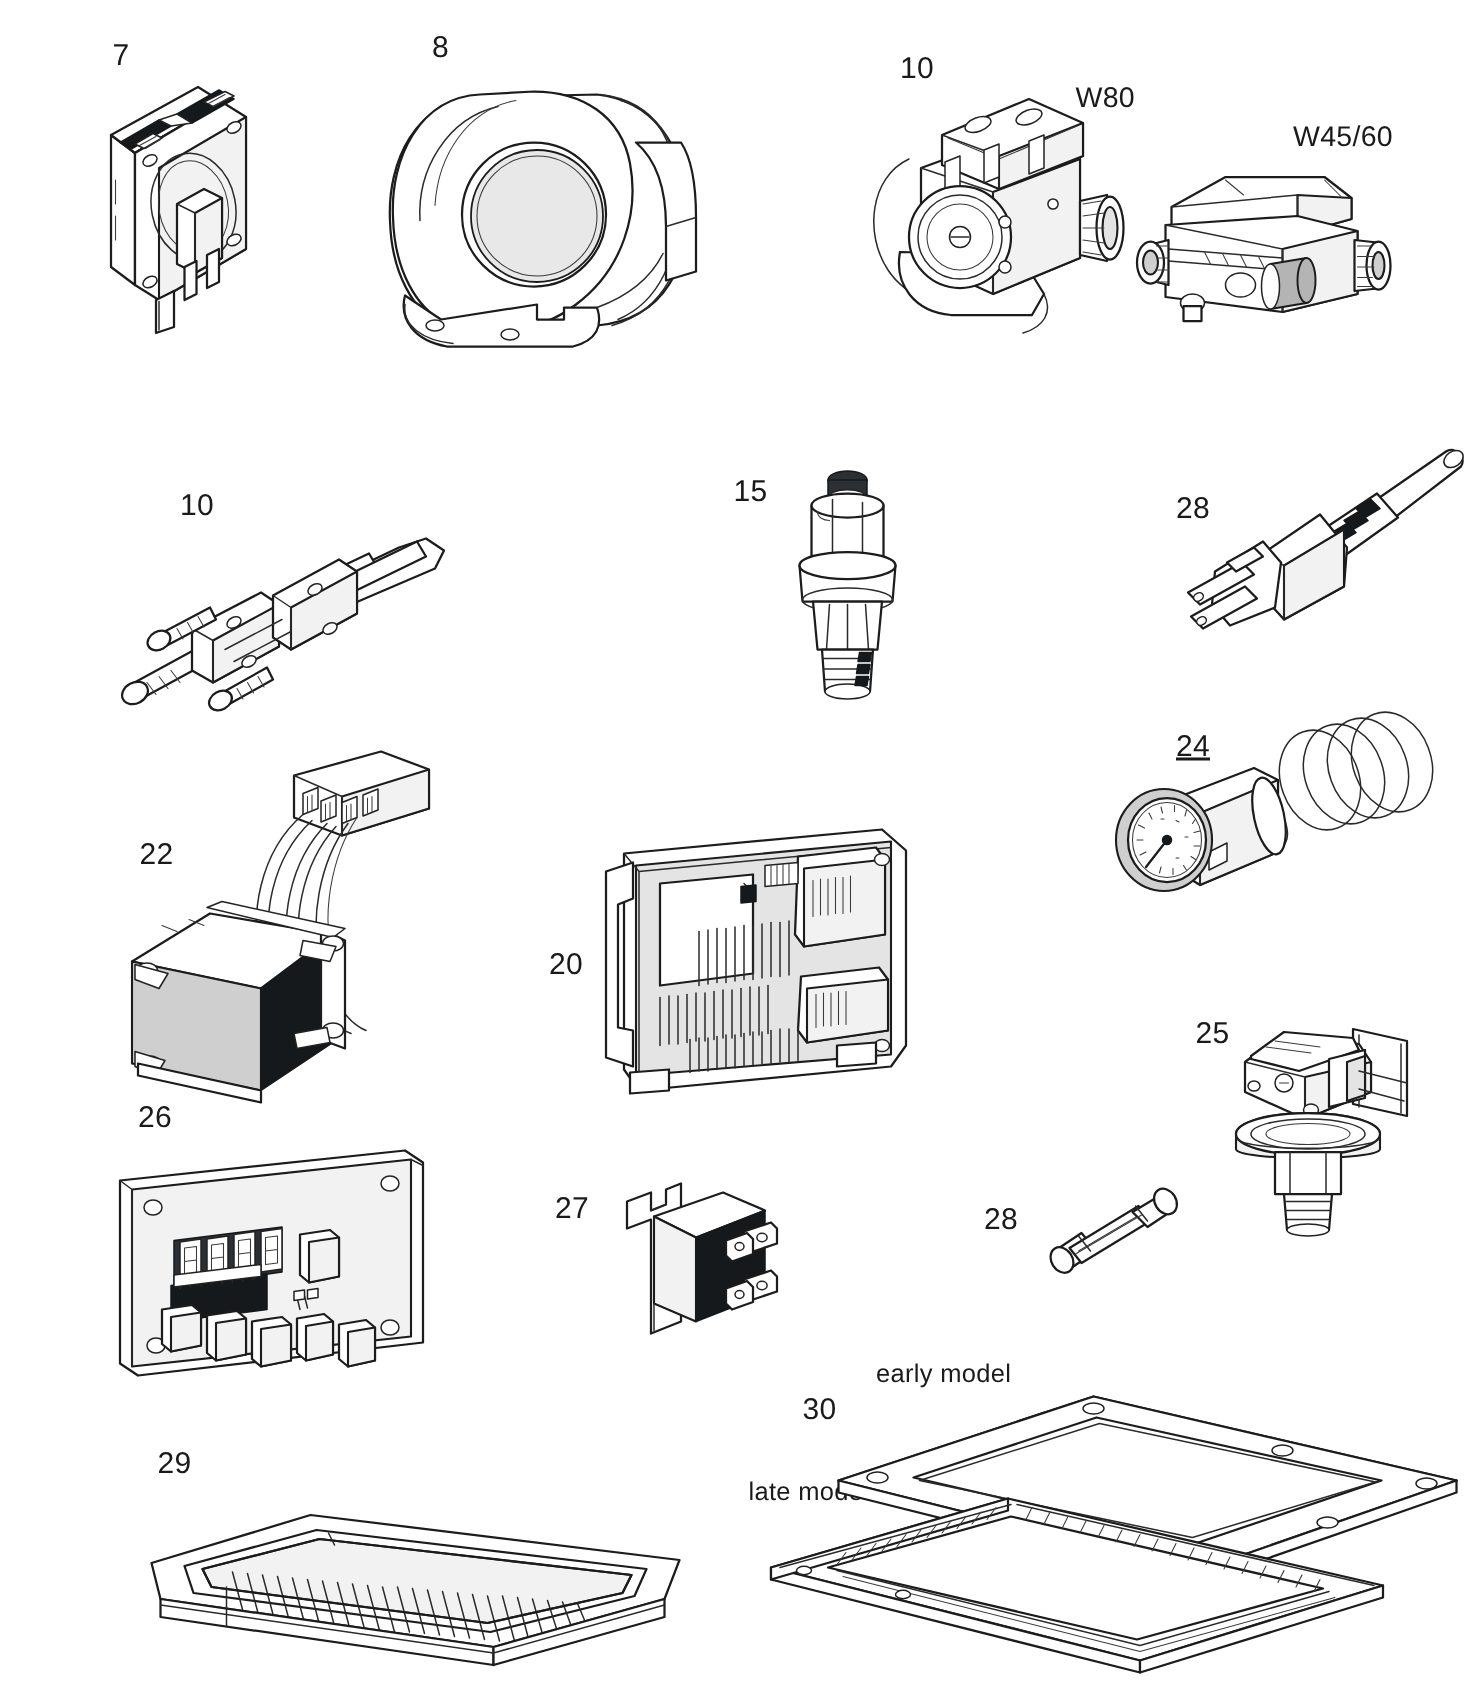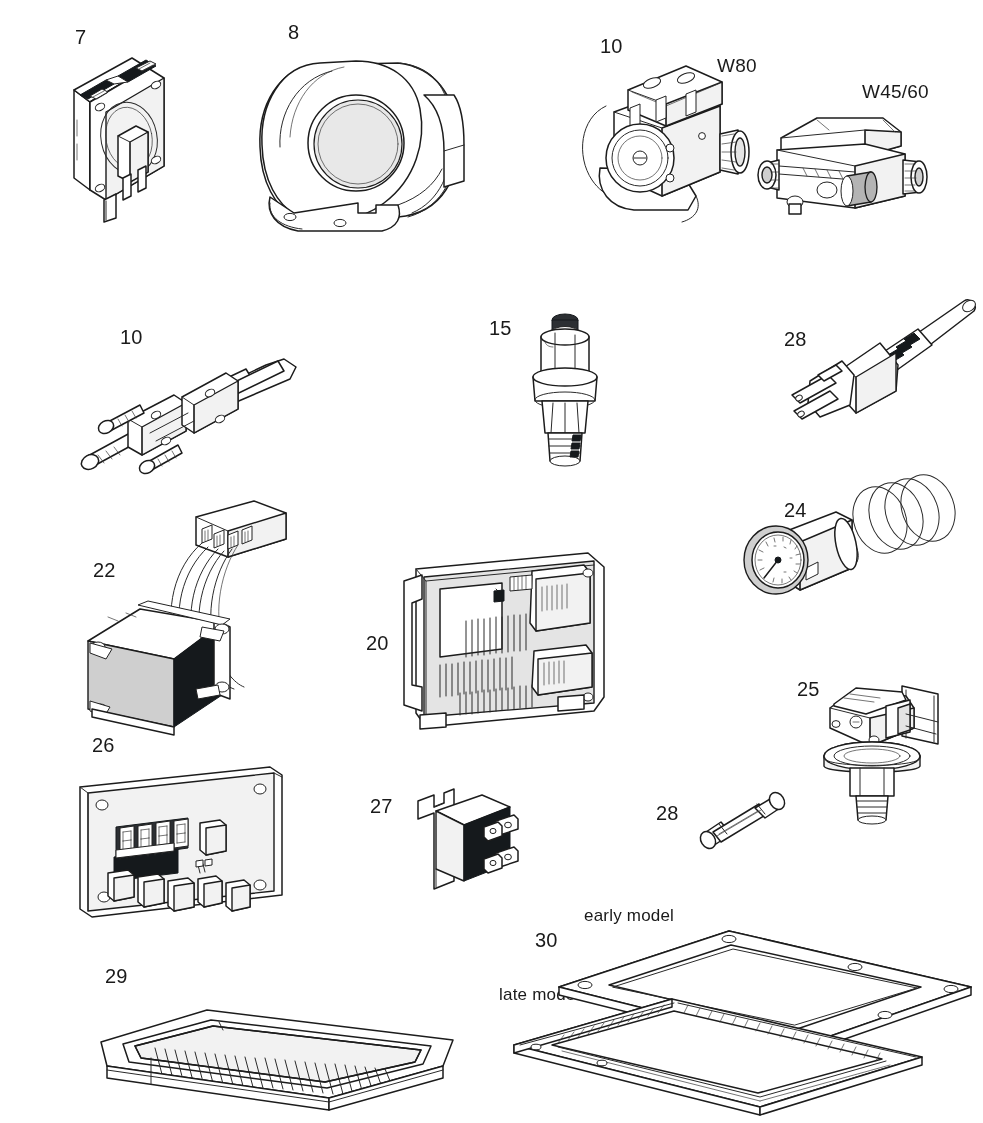--- a/index.html
+++ b/index.html
@@ -119,21 +119,21 @@
 <div id="sheet">
 
   <div class="callout" style="left:75px;  top:27px;">7</div>
   <div class="callout" style="left:288px; top:22px;">8</div>
   <div class="callout" style="left:600px; top:36px;">10</div>
   <div class="callout" style="left:120px; top:327px;">10</div>
   <div class="callout" style="left:489px; top:318px;">15</div>
   <div class="callout" style="left:784px; top:329px;">28</div>
   <div class="callout" style="left:93px;  top:560px;">22</div>
   <div class="callout" style="left:366px; top:633px;">20</div>
-  <div class="callout" style="left:784px; top:500px;">24</div>
+  <div class="callout" style="left:784px; top:488px;text-decoration:underline;">24</div>
   <div class="callout" style="left:797px; top:679px;">25</div>
   <div class="callout" style="left:92px;  top:735px;">26</div>
   <div class="callout" style="left:370px; top:796px;">27</div>
   <div class="callout" style="left:656px; top:803px;text-align:right;">28</div>
   <div class="callout" style="left:105px; top:966px;">29</div>
   <div class="callout" style="left:535px; top:930px;">30</div>
 
   <div class="callout variant" style="left:717px; top:56px;">W80</div>
   <div class="callout variant" style="left:822px; top:82px;margin-left:40px;">W45/60</div>
   <div class="callout submodel" style="left:584px; top:907px;">early model</div>

